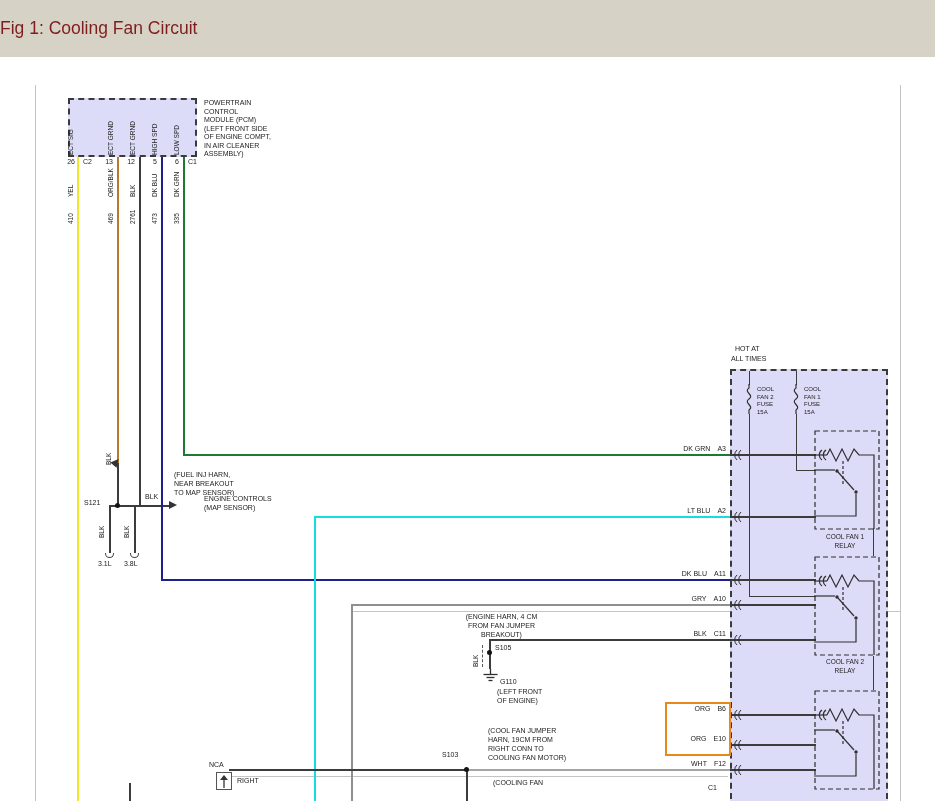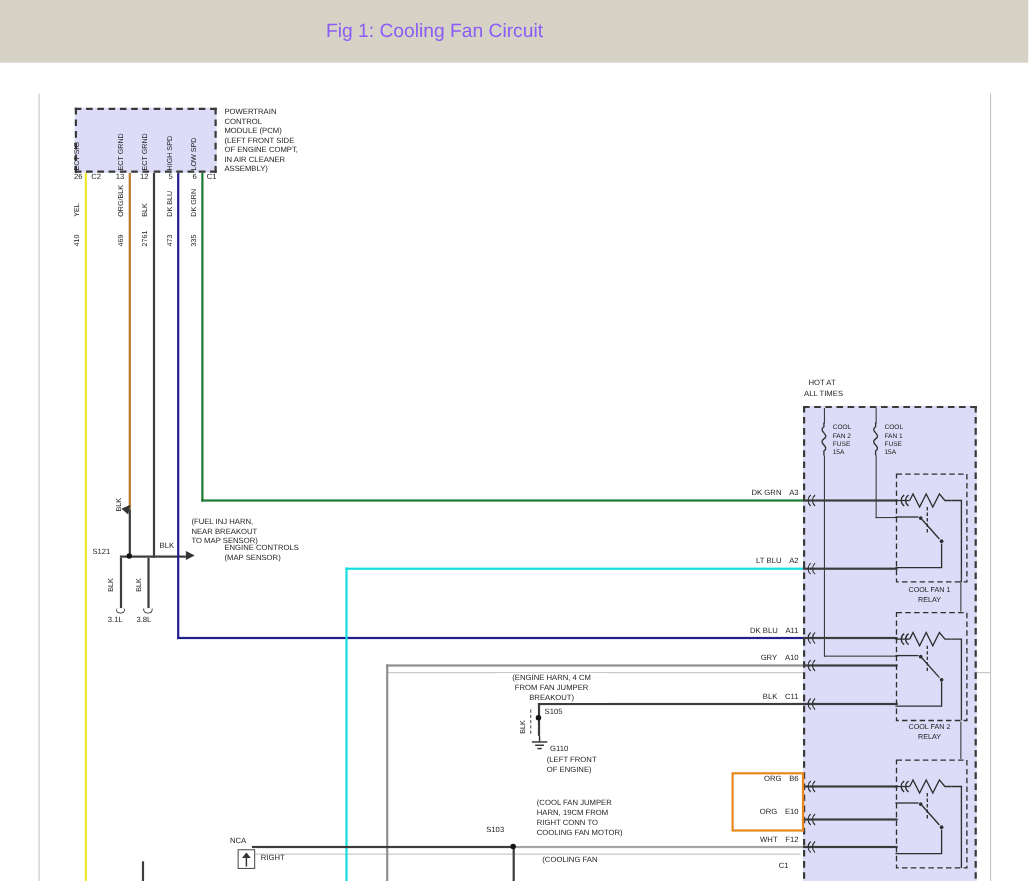--- a/index.html
+++ b/index.html
@@ -1,20 +1,20 @@
 <!DOCTYPE html>
 <html><head>
 <meta charset="utf-8">
 <style>
   *{margin:0;padding:0;box-sizing:border-box}
   html,body{width:935px;height:801px}
   body{font-family:"Liberation Sans",sans-serif;background:#fff}
   #stage{position:relative;width:935px;height:801px;overflow:hidden;background:#fff}
   .header{position:absolute;left:0;top:0;width:935px;height:57px;background:#d6d2c6}
-  .title{position:absolute;left:0;top:0;width:790px;height:57px;line-height:57px;text-align:center;font-size:17.5px;color:#8b5cf6}
+  .title{position:absolute;left:0;top:0;width:790px;height:57px;line-height:57px;font-size:17.5px;color:#7f1d1d}
   .lbl{position:absolute;font-size:7px;color:#222;white-space:nowrap}
   .note{position:absolute;font-size:7px;line-height:9px;color:#222;white-space:nowrap}
   .note span{display:block}
   .vlbl{position:absolute;font-size:6.5px;color:#222;writing-mode:vertical-rl;transform:rotate(180deg);width:12px;line-height:12px;white-space:nowrap}
   .wire{position:absolute}
   .w-yel{background:#f0e62e}
   .w-org{background:#b87a28}
   .w-blk{background:#3c3c3c}
   .w-dkblu{background:#20208c}
   .w-dkgrn{background:#1d7a33}

